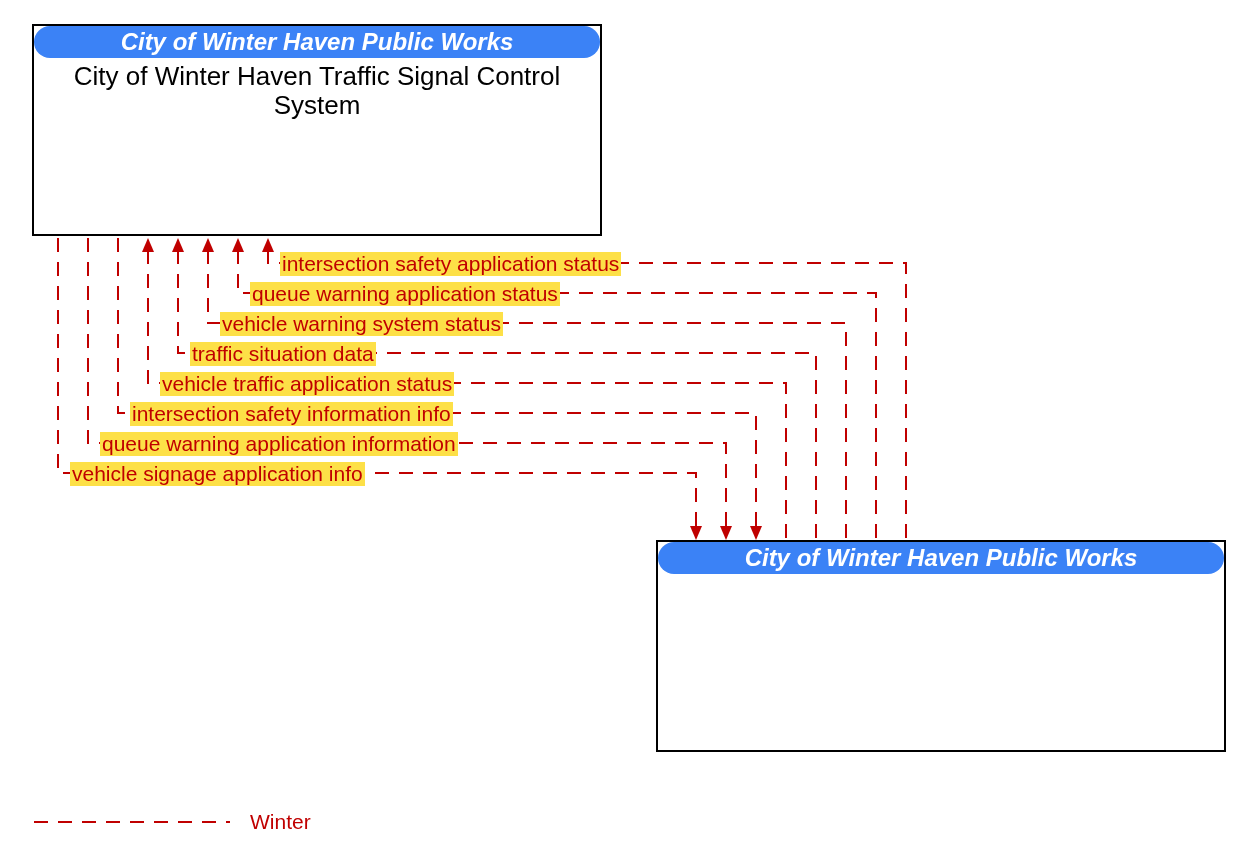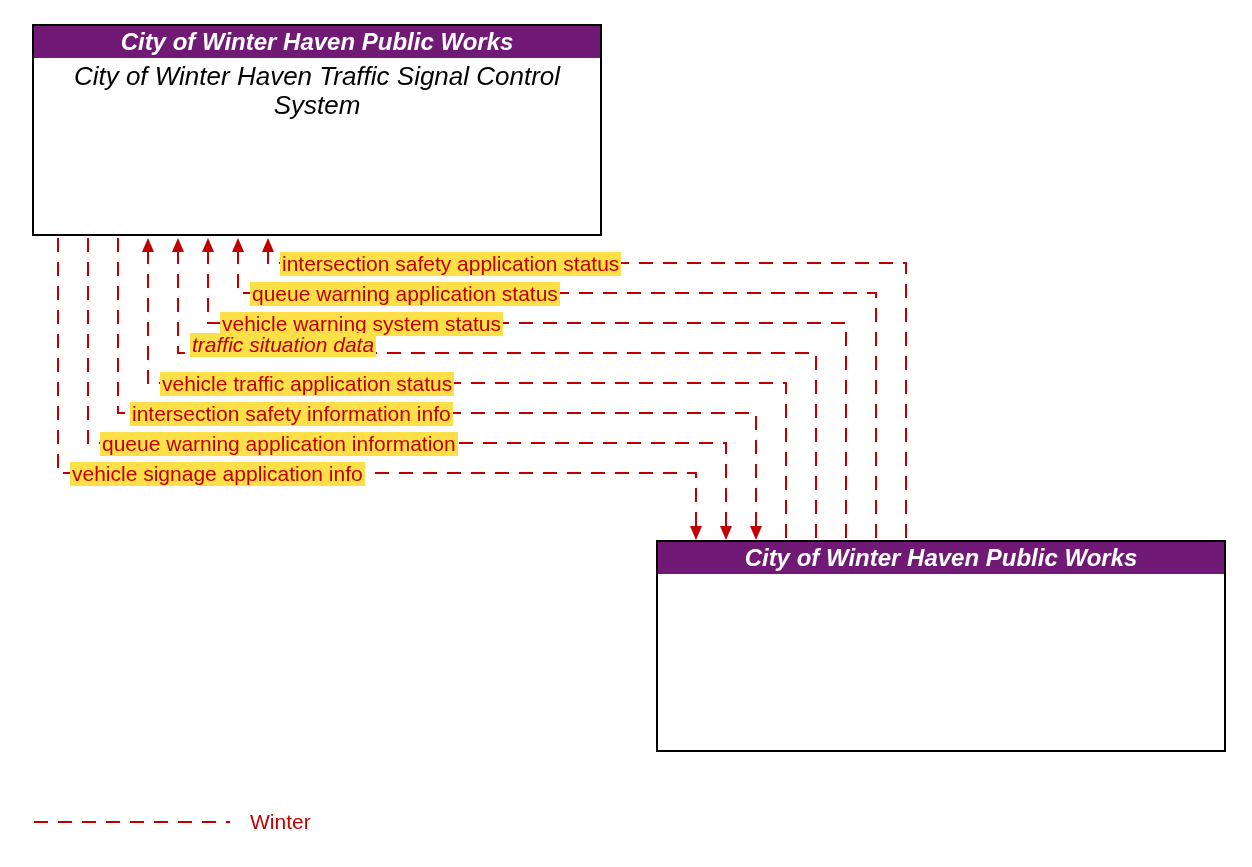--- a/index.html
+++ b/index.html
@@ -12,35 +12,35 @@
     position: relative;
     overflow: hidden;
   }
   .entity-box {
     position: absolute;
     border: 2px solid #000;
     background: #fff;
     box-sizing: border-box;
   }
   .entity-header {
-    background: #701a75;
+    background: #3b82f6;
     color: #fff;
     font-weight: bold;
     font-style: italic;
     text-align: center;
     font-size: 24px;
     padding: 2px 20px;
+    border-radius: 16px;
   }
   .entity-body {
     color: #000;
     text-align: center;
     font-size: 26px;
     padding: 4px 6px;
     line-height: 1.1;
-    font-style: italic;
   }
   .flow-label {
     position: absolute;
     color: #c00000;
     font-size: 21px;
     white-space: nowrap;
     background: #fde047;
     padding: 0 2px;
   }
   .legend-label {
@@ -103,20 +103,20 @@
 
   <path d="M 58 238 L 58 473 L 696 473 L 696 528"></path>
   <polygon points="696,540 690,526 702,526"></polygon>
 
   <path d="M 34 822 L 230 822"></path>
 </svg>
 
 <div class="flow-label" style="left:280px; top:252px;">intersection safety application status</div>
 <div class="flow-label" style="left:250px; top:282px;">queue warning application status</div>
 <div class="flow-label" style="left:220px; top:312px;">vehicle warning system status</div>
-<div class="flow-label" style="left:190px; top:333px;font-style:italic;">traffic situation data</div>
+<div class="flow-label" style="left:190px; top:342px;">traffic situation data</div>
 <div class="flow-label" style="left:160px; top:372px;">vehicle traffic application status</div>
 
 <div class="flow-label" style="left:130px; top:402px;">intersection safety information info</div>
 <div class="flow-label" style="left:100px; top:432px;">queue warning application information</div>
 <div class="flow-label" style="left:70px; top:462px;">vehicle signage application info</div>
 
 <div class="legend-label" style="left:250px; top:810px;">Winter</div>
 
 </body></html>

